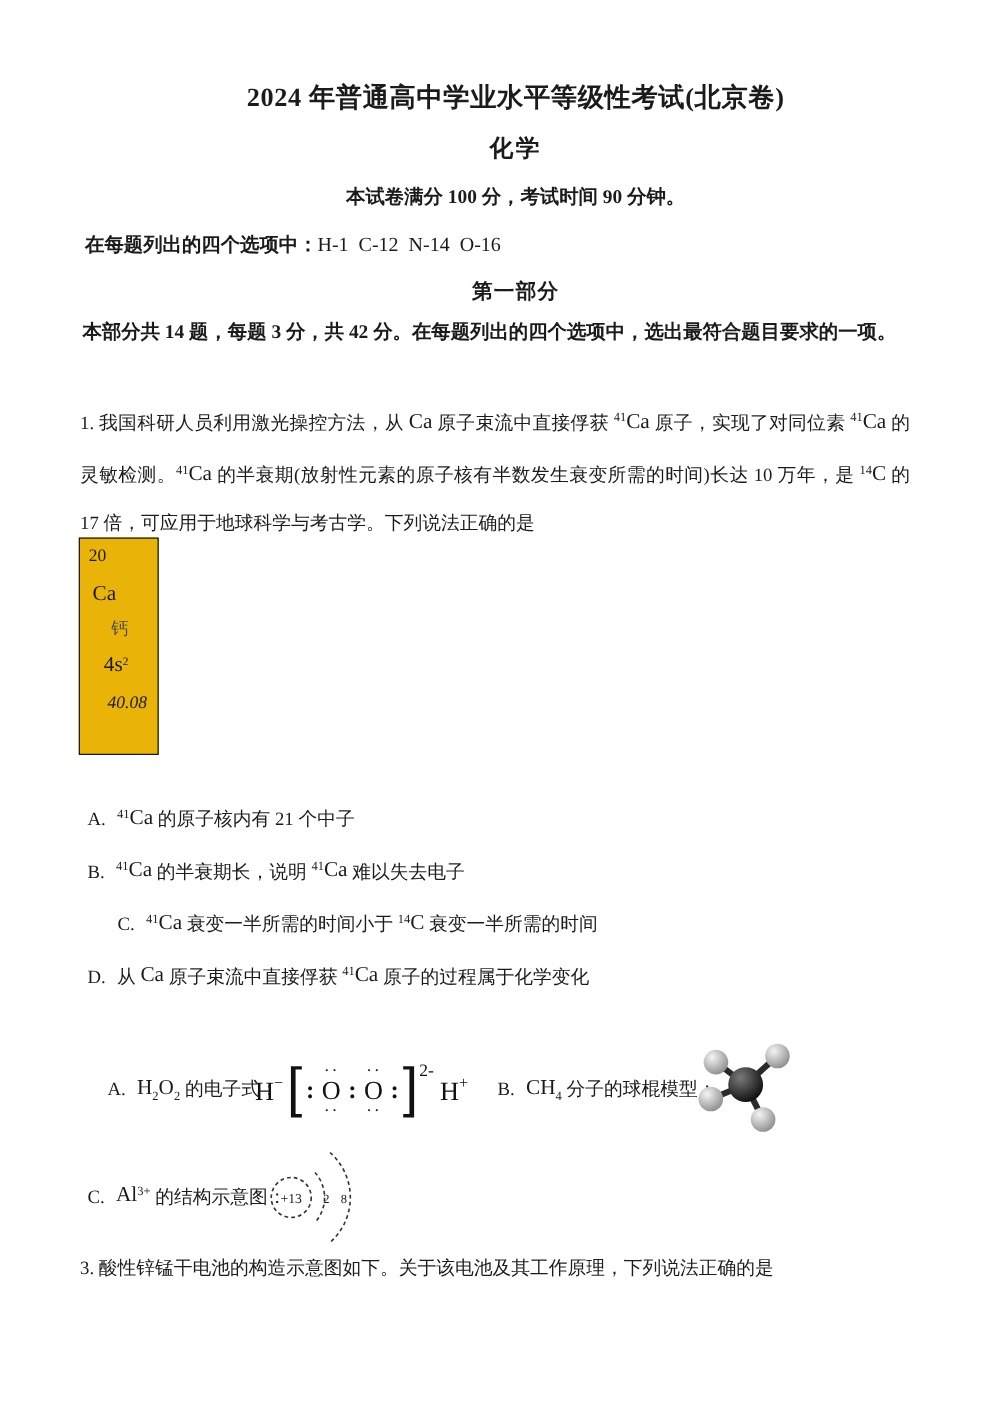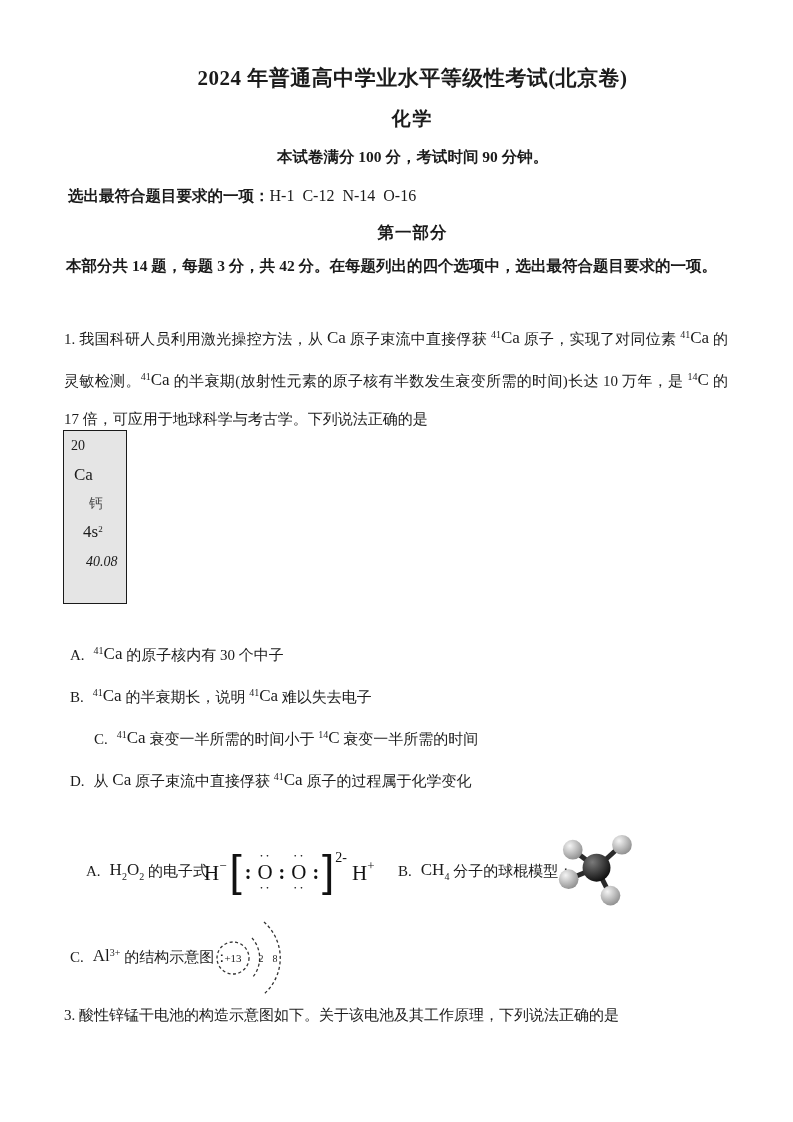--- a/index.html
+++ b/index.html
@@ -24,21 +24,21 @@
   .stem{font-size:15px;line-height:38px;text-align:justify;}
   .q1-stem{left:64px;top:316px;width:664px;}
   .q2-stem{left:64px;top:806px;width:664px;line-height:20px;}
   .q3-stem{left:64px;top:1005px;width:664px;line-height:20px;}
   sup{font-size:10px;}
   sub{font-size:10px;}
   .fml{font-family:"Liberation Serif","DejaVu Serif",serif;font-size:17px;position:relative;top:-1px;}
   
   .element-card{
     left:63px;top:430px;width:62px;height:172px;
-    border:1.5px solid #1a1a1a;background:#e5e5e5;
+    border:1.5px solid #1a1a1a;background:#eab308;
   }
   .element-card div{line-height:1;}
   .ec-num{padding:8px 0 0 7px;font-size:14px;}
   .ec-sym{padding:13px 0 0 10px;font-size:17px;}
   .ec-name{padding:14px 0 0 25px;font-size:14px;color:#4a4a4a;}
   .ec-conf{padding:13px 0 0 19px;font-size:15px;}
   .ec-conf sup{font-size:9px;}
   .ec-mass{padding:14px 0 0 22px;font-size:14px;font-style:italic;}
   
   .opt{left:70px;font-size:15px;white-space:nowrap;}
@@ -72,38 +72,38 @@
 </head>
 <body>
 
 <div class="page">
 
   <div class="abs center exam-title">2024 年普通高中学业水平等级性考试(北京卷)</div>
   <div class="abs center subject-title">化学</div>
   <div class="abs center exam-info">本试卷满分 100 分，考试时间 90 分钟。</div>
 
   <div class="abs atomic-line">
-    <span class="lbl">选出最符合题目要求的一项：</span><span class="vals">H-1  C-12  N-14  O-16</span>
+    <span class="lbl">在每题列出的四个选项中：</span><span class="vals">H-1  C-12  N-14  O-16</span>
   </div>
 
   <div class="abs center part-title">第一部分</div>
   <div class="abs part-desc">本部分共 14 题，每题 3 分，共 42 分。在每题列出的四个选项中，选出最符合题目要求的一项。</div>
 
   <div class="abs stem q1-stem"><span>1. 我国科研人员利用激光操控方法，从 </span><span class="fml">Ca</span><span> 原子束流中直接俘获 </span><sup>41</sup><span class="fml">Ca</span><span> 原子，实现了对同位素 </span><sup>41</sup><span class="fml">Ca</span><span> 的灵敏检测。</span><sup>41</sup><span class="fml">Ca</span><span> 的半衰期(放射性元素的原子核有半数发生衰变所需的时间)长达 10 万年，是 </span><sup>14</sup><span class="fml">C</span><span> 的 17 倍，可应用于地球科学与考古学。下列说法正确的是</span></div>
 
   <div class="abs element-card">
     <div class="ec-num">20</div>
     <div class="ec-sym">Ca</div>
     <div class="ec-name">钙</div>
     <div class="ec-conf"><span class="fml">4s</span><sup>2</sup></div>
     <div class="ec-mass">40.08</div>
   </div>
 
   <div class="abs opt o-a">
-    <span class="letter">A.</span><span><sup>41</sup><span class="fml">Ca</span><span> 的原子核内有 30 个中子</span></span>
+    <span class="letter">A.</span><span><sup>41</sup><span class="fml">Ca</span><span> 的原子核内有 21 个中子</span></span>
   </div>
   <div class="abs opt o-b">
     <span class="letter">B.</span><span><sup>41</sup><span class="fml">Ca</span><span> 的半衰期长，说明 </span><sup>41</sup><span class="fml">Ca</span><span> 难以失去电子</span></span>
   </div>
   <div class="abs opt o-c">
     <span class="letter">C.</span><span><sup>41</sup><span class="fml">Ca</span><span> 衰变一半所需的时间小于 </span><sup>14</sup><span class="fml">C</span><span> 衰变一半所需的时间</span></span>
   </div>
   <div class="abs opt o-d">
     <span class="letter">D.</span><span><span>从 </span><span class="fml">Ca</span><span> 原子束流中直接俘获 </span><sup>41</sup><span class="fml">Ca</span><span> 原子的过程属于化学变化</span></span>
   </div>

